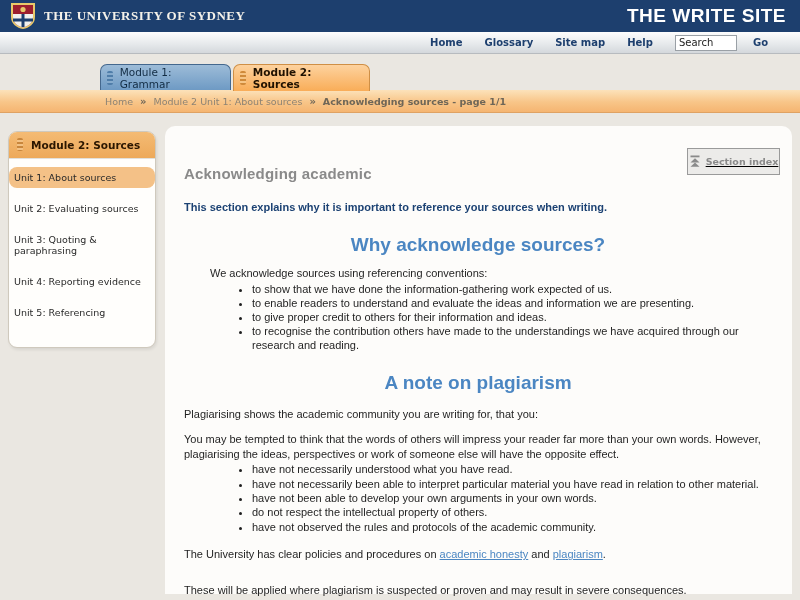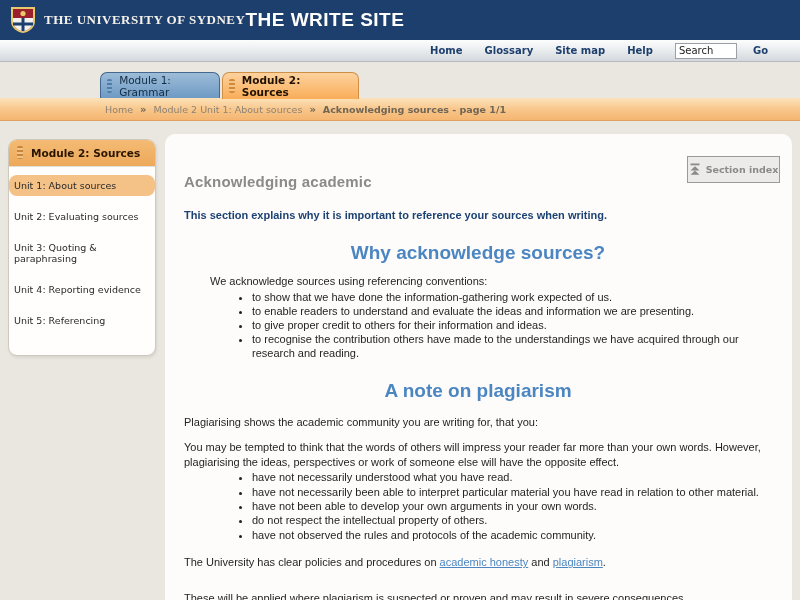--- a/index.html
+++ b/index.html
@@ -1,37 +1,37 @@
 <!DOCTYPE html>
 <html><head>
 <meta charset="utf-8">
 <style>
   * { margin:0; padding:0; box-sizing:border-box; }
   html,body { width:800px; height:600px; overflow:hidden; }
   body { font-family:"Liberation Sans", sans-serif; background:#eae7e1; }
   .viewport { position:relative; width:800px; height:600px; background:#eae7e1; }
 
   
-  .masthead { height:40px; background:#1d3f6e; display:flex; align-items:center; padding:0 14px 0 10px; }
+  .masthead { height:32px; background:#1d3f6e; display:flex; align-items:center; justify-content:space-between; padding:0 14px 0 10px; }
   .brand { display:flex; align-items:center; gap:8px; }
   .crest { width:26px; height:28px; }
   .uni-name { color:#f5f2ea; font-family:"Liberation Serif", serif; font-size:13px; font-weight:bold; letter-spacing:0.5px; }
   .site-title { color:#ffffff; font-size:19px; font-weight:bold; letter-spacing:0.5px; font-family:"Liberation Sans", sans-serif; }
 
   
   .utility { height:22px; background:linear-gradient(180deg,#fdfdfd 0%,#e7eaec 55%,#d4d8dc 100%); border-bottom:1px solid #b7bbbf; display:flex; align-items:center; justify-content:flex-end; gap:22px; padding-right:32px; font-family:"DejaVu Sans", sans-serif; }
   .utility a { color:#1d3f6e; font-size:10px; font-weight:bold; text-decoration:none; cursor:pointer; }
   .search-input { width:62px; height:16px; border:1px solid #9aa0a6; font-size:10px; padding:1px 3px; font-family:"DejaVu Sans", sans-serif; color:#222; background:#fff; }
   .go-link { margin-left:-6px; }
 
   
   .tabstrip { height:36px; display:flex; align-items:flex-end; padding-left:100px; gap:2px; position:relative; z-index:2; }
   .tab { height:26px; border-radius:7px 7px 0 0; display:flex; align-items:center; gap:7px; padding:0 10px 0 6px; font-family:"DejaVu Sans", sans-serif; font-size:10.5px; cursor:pointer; position:relative; }
   .tab .grip { width:6px; height:14px; border-radius:2px; }
-  .tab-blue { width:120px; background:linear-gradient(180deg,#9dbcd8 0%,#6e9ac4 100%); border:1px solid #44688e; border-bottom:none; color:#122c44; }
+  .tab-blue { width:131px; background:linear-gradient(180deg,#9dbcd8 0%,#6e9ac4 100%); border:1px solid #44688e; border-bottom:none; color:#122c44; }
   .tab-blue .grip { background:repeating-linear-gradient(180deg,#4f7da9 0 2px,#86abcd 2px 4px); }
   .tab-orange { width:137px; height:27px; background:linear-gradient(180deg,#fdd29e 0%,#f9ad58 100%); border:1px solid #cf8f45; border-bottom:none; color:#201100; font-weight:bold; margin-bottom:-1px; z-index:3; }
   .tab-orange .grip { background:repeating-linear-gradient(180deg,#d08a3a 0 2px,#f6c586 2px 4px); }
   .tab-teal { width:131px; background:linear-gradient(180deg,#7cc4b2 0%,#46a692 100%); border:1px solid #23705f; border-bottom:none; color:#0c2f27; }
   .tab-teal .grip { background:repeating-linear-gradient(180deg,#2c7b69 0 2px,#6bb6a4 2px 4px); }
 
   
   .crumbbar { height:23px; background:linear-gradient(180deg,#fce2ba 0%,#f8c588 55%,#f5b571 100%); border-bottom:1px solid #e2a express; border-bottom:1px solid #dfa263; display:flex; align-items:center; padding-left:105px; font-family:"DejaVu Sans", sans-serif; font-size:9.5px; position:relative; z-index:1; }
   .crumbbar a { color:#8d8374; text-decoration:none; cursor:pointer; }
   .crumb-sep { color:#6f6657; font-weight:bold; margin:0 7px; font-size:10px; }
@@ -51,21 +51,21 @@
   .content { position:absolute; left:165px; right:8px; top:13px; bottom:0; background:#fdfcfa; border-radius:10px 10px 0 0; padding:39px 20px 8px 19px; }
   .page-title { font-size:15px; font-weight:bold; color:#8a8a8a; letter-spacing:0.2px; }
   .intro { margin-top:19px; font-size:11px; font-weight:bold; color:#1c4273; }
   .sec-head { margin-top:21px; font-size:19px; font-weight:bold; color:#4b86c2;text-align:center; }
   .para { margin-top:11px; font-size:11px; color:#1f1f1f; line-height:14.5px; max-width:600px; }
   .content ul.bullets { margin:2px 0 0 0; padding-left:68px; max-width:620px; }
   .content ul.bullets li { font-size:11px; color:#1f1f1f; line-height:13.8px; margin-bottom:0.5px; }
   .content a { color:#4b86c2; text-decoration:underline; cursor:pointer; }
   .done-line { margin-top:17px; font-size:12px; font-weight:bold; color:#1c4273; }
 
-  .section-index-btn { position:absolute; top:22px; right:12px; width:93px; height:27px; background:#ecebe9; border:1px solid #9a9a9a; display:flex; align-items:center; justify-content:center; gap:5px; cursor:pointer; }
+  .section-index-btn { position:absolute; top:22px; right:12px; width:93px; height:27px; background:#ecebe9; border:1px solid #9a9a9a; display:flex; align-items:center; justify-content:center; gap:5px; cursor:pointer;text-decoration:underline; }
   .section-index-btn span { font-size:9.5px; color:#8a8a8a; font-weight:bold; font-family:"DejaVu Sans", sans-serif; }
 </style>
 </head>
 <body>
 
 <div class="viewport">
 
   <header class="masthead">
     <div class="brand">
       <svg class="crest" viewBox="0 0 26 28">

